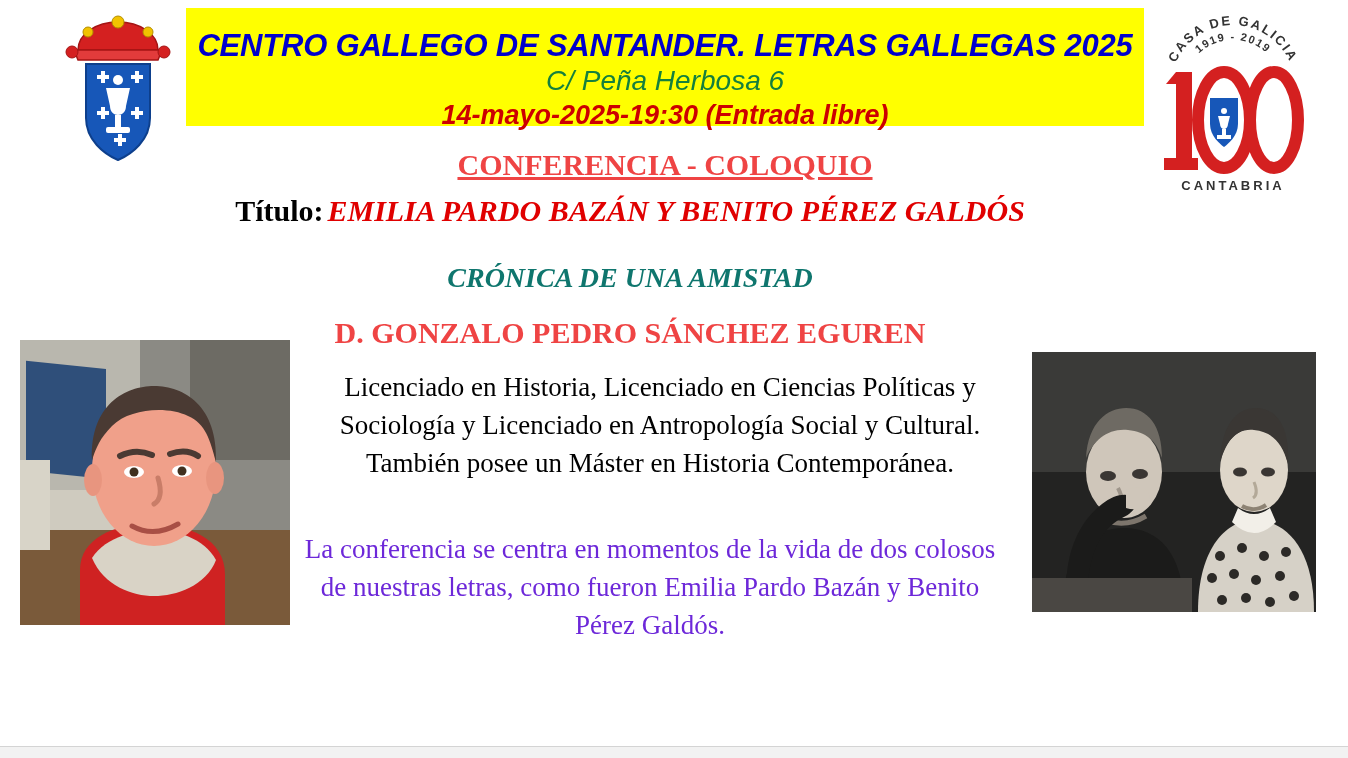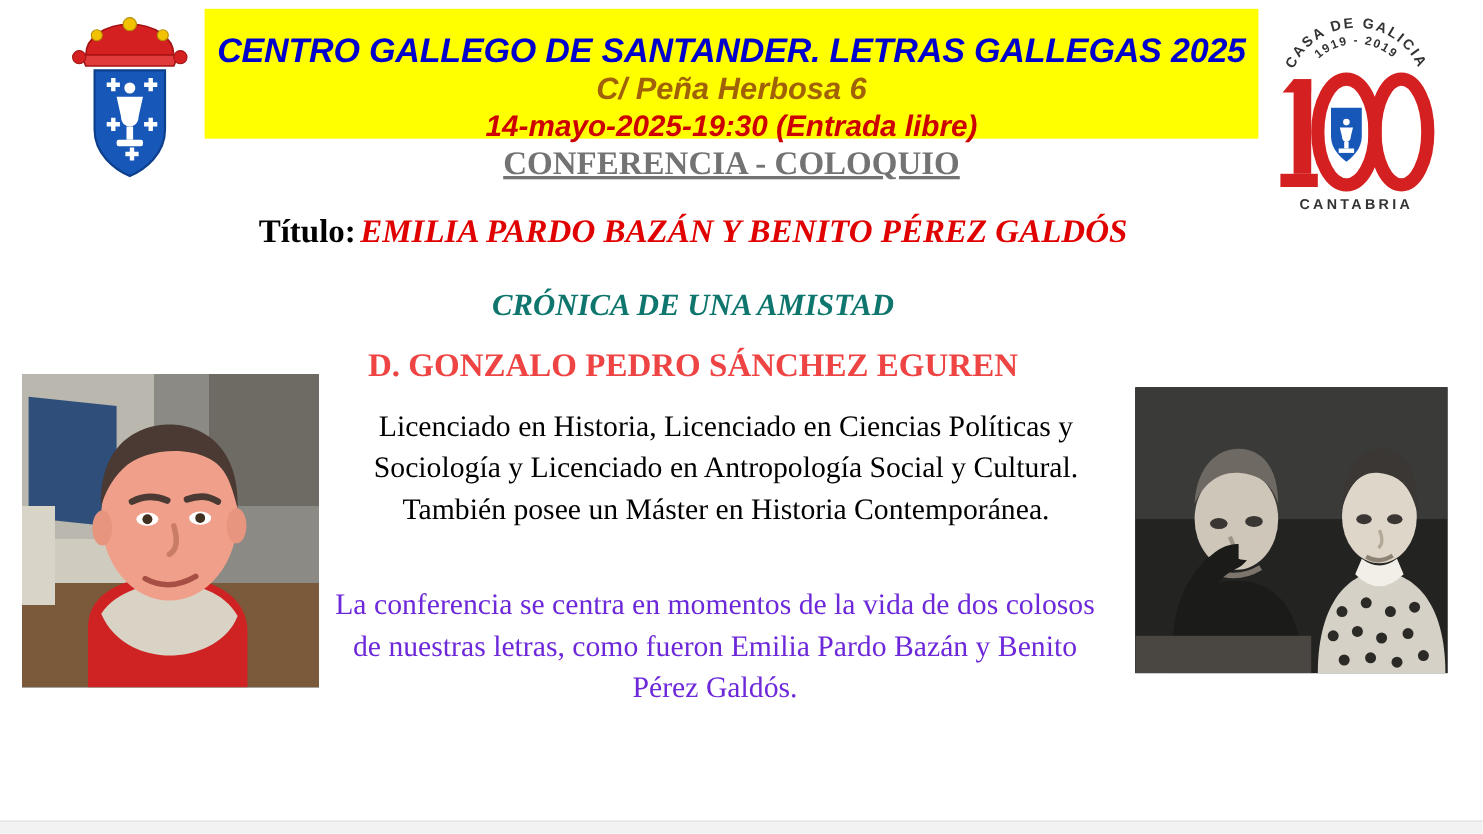--- a/index.html
+++ b/index.html
@@ -55,24 +55,24 @@
     font-family: "Liberation Sans", sans-serif;
     font-weight: bold;
     font-style: italic;
     font-size: 31px;
     color: #0000cc;
     line-height: 36px;
     letter-spacing: -0.2px;
   }
   .banner-line2 {
     font-family: "Liberation Sans", sans-serif;
-    font-weight: bold;
+    font-weight: normal;
     font-style: italic;
     font-size: 28px;
-    color: #a16207;
+    color: #15803d;
     line-height: 34px;
   }
   .banner-line3 {
     font-family: "Liberation Sans", sans-serif;
     font-weight: bold;
     font-style: italic;
     font-size: 27px;
     color: #cc0000;
     line-height: 34px;
   }
@@ -81,28 +81,28 @@
     position: absolute;
     left: 1158px;
     top: 10px;
     width: 150px;
     height: 185px;
   }
 
   
   .conference-line {
     position: absolute;
-    top: 132px;
+    top: 148px;
     left: 186px;
     width: 958px;
     text-align: center;
     font-family: "Liberation Serif", serif;
     font-weight: bold;
     font-size: 30px;
-    color: #737373;
+    color: #ef4444;
     text-decoration: underline;
   }
 
   .title-block {
     position: absolute;
     top: 192px;
     left: 120px;
     width: 1020px;
     text-align: center;
     line-height: 38px;

